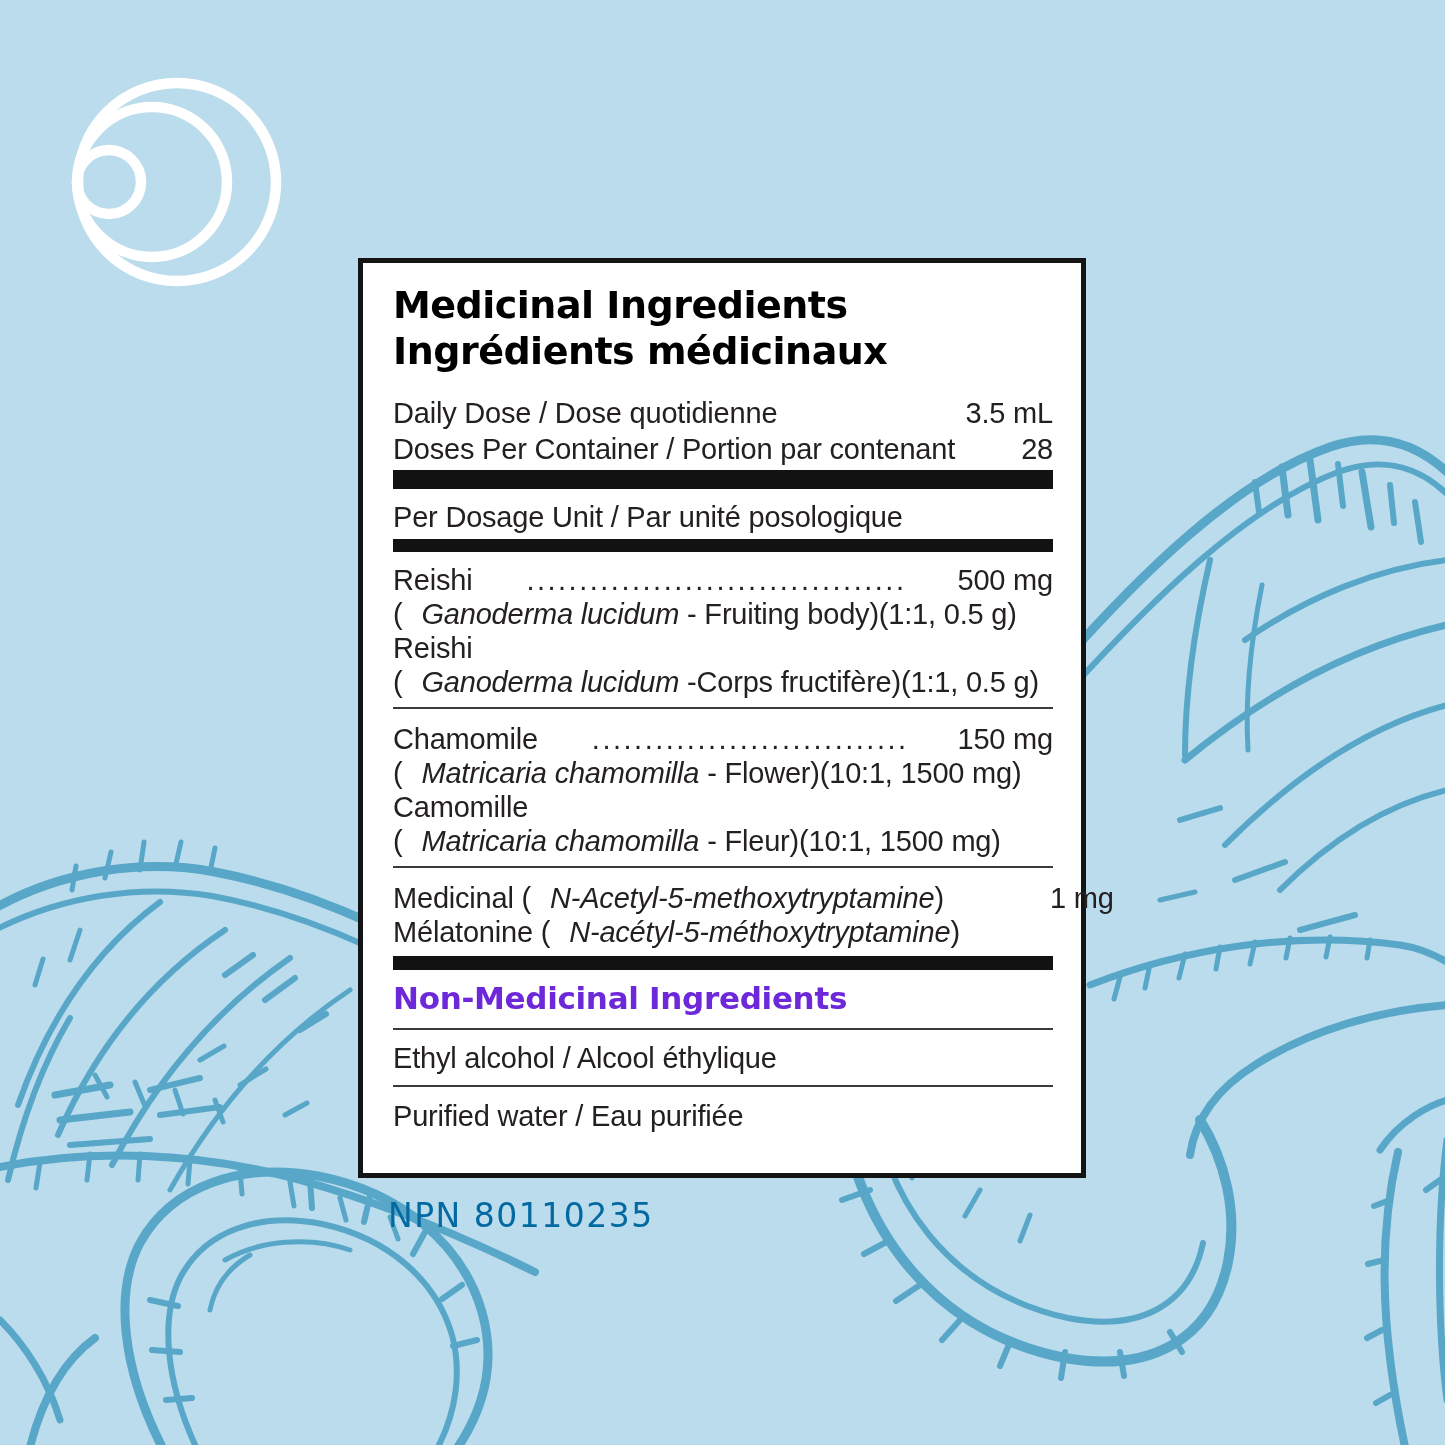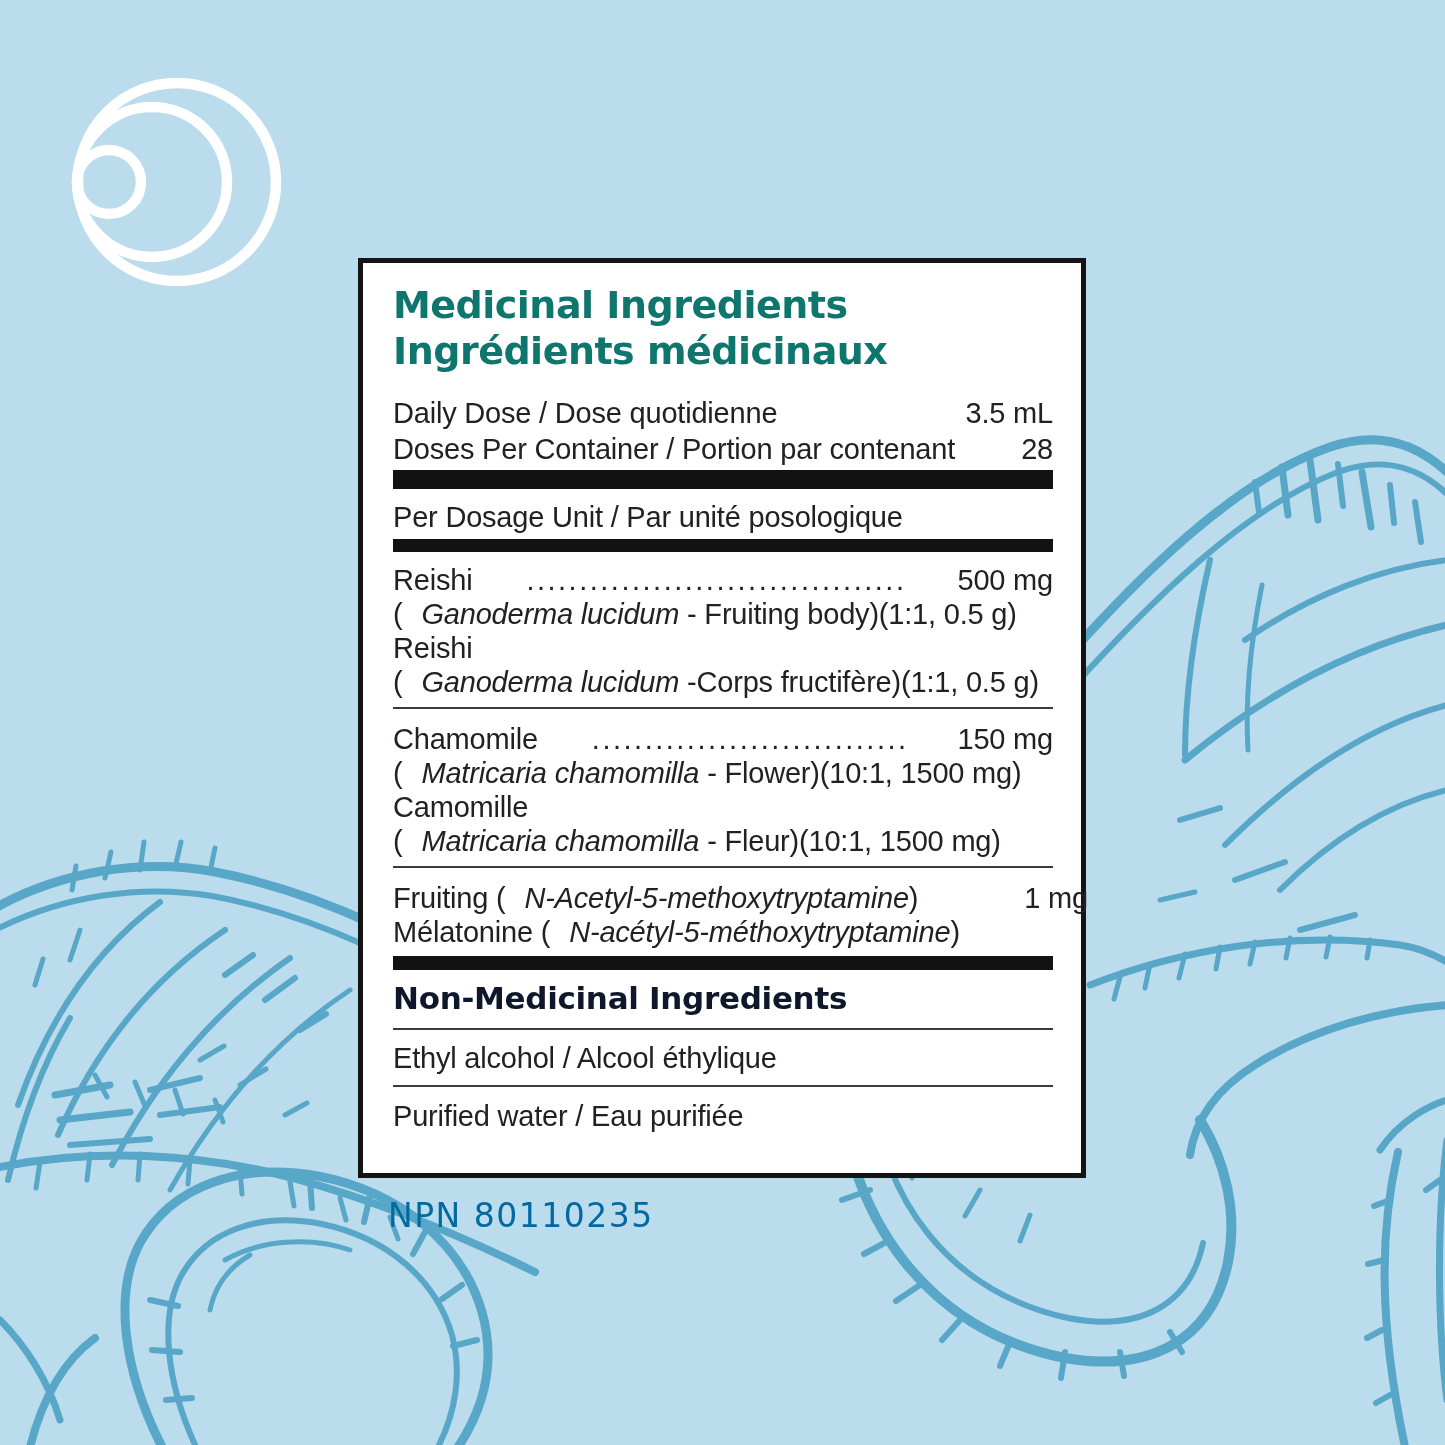--- a/index.html
+++ b/index.html
@@ -17,21 +17,21 @@
     position:absolute;left:358px;top:258px;width:728px;height:920px;
     box-sizing:border-box;
     background:#ffffff;
     border:5px solid #141414;
     padding:6px 28px 0 30px;
   }
   .title{
     margin-top:13px;
     font-family:"DejaVu Sans","Liberation Sans",sans-serif;
     font-weight:700;font-size:38px;line-height:46px;
-    letter-spacing:-0.5px;color:#0f766e;
+    letter-spacing:-0.5px;color:#000000;
   }
   .body-30{font-size:29px;line-height:36px;letter-spacing:-0.2px;}
   .doserow{display:flex;justify-content:space-between;align-items:baseline;}
   .doses{margin-top:21px;}
   .bar{background:#121212;width:100%;}
   .bar-thick{margin-top:3px;height:19px;}
   .bar-mid{margin-top:4px;height:13px;}
   .bar-3{margin-top:7px;height:14px;}
   .perunit{margin-top:10px;}
   .rule{height:2px;background:#3b3b3b;width:100%;}
@@ -43,21 +43,21 @@
   .ing2{margin-top:13px;}
   .ing .ln,.ing .dotrow{line-height:34px;gap:48px;}
   .dotrow{display:flex;}
   .dotrow>*{line-height:34px;white-space:nowrap;}
   .dots{flex:1;overflow:hidden;letter-spacing:2.5px;margin:0 4px 0 6px;}
   .amt{text-align:center;}
   i{font-style:italic;margin-left:19px;}
   .nonmed-title{
     margin-top:11px;
     font-family:"DejaVu Sans","Liberation Sans",sans-serif;
-    font-weight:700;font-size:31px;line-height:35px;letter-spacing:-0.3px;color:#0f172a;
+    font-weight:700;font-size:31px;line-height:35px;letter-spacing:-0.3px;color:#6d28d9;
   }
   .nm-item{font-size:29px;line-height:34px;letter-spacing:-0.2px;}
   .nm1{margin-top:11px;}
   .nm2{margin-top:12px;}
   .npn{
     position:absolute;left:388px;top:1196px;
     font-family:"DejaVu Sans","Liberation Sans",sans-serif;
     font-size:33px;font-weight:500;letter-spacing:1.5px;
     color:#0369a1;
   }
@@ -241,21 +241,21 @@
       </div>
       <div class="ln"><span>(</span><i>Matricaria chamomilla</i><span> - Flower)(10:1, 1500 mg)</span></div>
       <div class="ln"><span>Camomille</span></div>
       <div class="ln"><span>(</span><i>Matricaria chamomilla</i><span> - Fleur)(10:1, 1500 mg)</span></div>
     </div>
 
     <div class="rule r2"></div>
 
     <div class="ing ing2">
       <div class="dotrow">
-        <span><span>Fruiting (</span><i>N-Acetyl-5-methoxytryptamine</i><span>)</span></span>
+        <span><span>Medicinal (</span><i>N-Acetyl-5-methoxytryptamine</i><span>)</span></span>
         <span class="dots">................................................................................................................................</span>
         <span class="amt">1 mg</span>
       </div>
       <div class="ln"><span>Mélatonine (</span><i>N-acétyl-5-méthoxytryptamine</i><span>)</span></div>
     </div>
 
     <div class="bar bar-3"></div>
 
     <div class="nonmed-title">
       <div>Non-Medicinal Ingredients</div>

